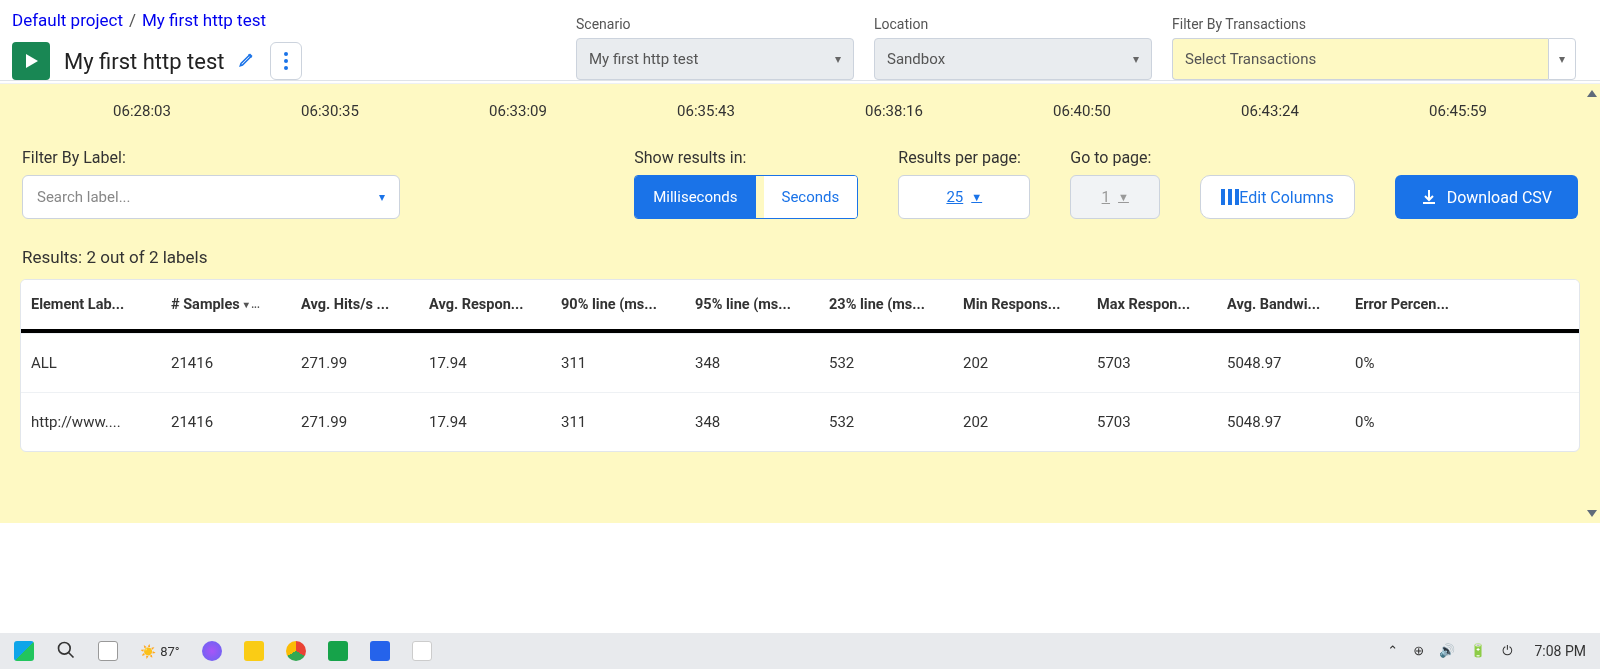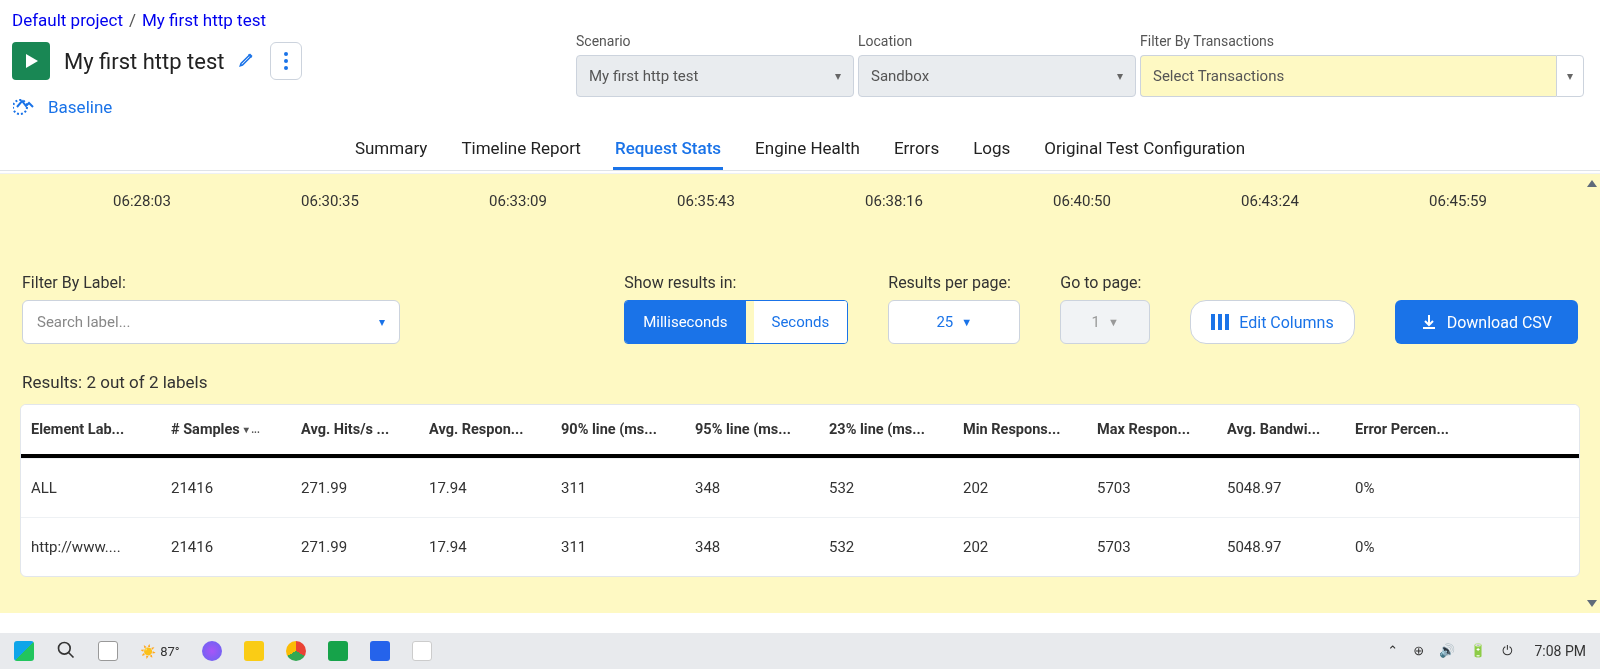--- a/index.html
+++ b/index.html
@@ -2,33 +2,33 @@
 <html><head>
 <meta charset="utf-8">
 <style>
   * { box-sizing: border-box; margin: 0; padding: 0; }
   body { font-family: -apple-system, BlinkMacSystemFont, "Segoe UI", Roboto, Arial, sans-serif; font-size: 14px; color: #333; background: #fff; }
   a { text-decoration: none; }
 
   .page { width: 1600px; height: 669px; position: relative; overflow: hidden; }
 
   
-  .header { display: flex; align-items: center; padding: 10px 16px 0 12px; gap: 24px; }
+  .header { display: flex; align-items: flex-end; padding: 10px 24px 0 12px; gap: 24px; }
   .left-col { flex: 0 0 540px; }
   .breadcrumb { color: #1a73e8; font-size: 17px; margin-bottom: 12px; display: flex; gap: 6px; align-items: center; }
   .breadcrumb span.sep { color: #555; }
   .title-row { display: flex; align-items: center; gap: 14px; }
   .play-btn { width: 38px; height: 38px; background: #198754; border-radius: 4px; display:flex; align-items:center; justify-content:center; color:#fff; cursor:pointer; }
   .title-text { font-size: 22px; font-weight: 400; color:#222; }
   .edit-icon { color:#1a73e8; cursor:pointer; font-size:18px; }
   .kebab { width:32px; height:38px; border:1px solid #ccd3dd; border-radius:6px; display:flex; align-items:center; justify-content:center; color:#1a73e8; cursor:pointer; font-size:18px; }
   .baseline-row { display:flex; align-items:center; gap:10px; margin-top:14px; color:#1a73e8; font-size:17px; cursor:pointer; }
   .baseline-icon { width:26px; height:26px; display:flex; align-items:center; justify-content:center; }
 
-  .right-filters { display:flex; gap:4px; flex:1; }
+  .right-filters { display:flex; gap:20px; flex:1; }
   .filter-group { display:flex; flex-direction:column; gap:6px; }
   .filter-label { font-size:14px; color:#555; }
   .dropdown { height:42px; border:1px solid #ccd3dd; border-radius:4px; display:flex; align-items:center; justify-content:space-between; padding:0 12px; font-size:15px; color:#555; cursor:pointer; }
   .dropdown.grey { background:#e9ecef; }
   .dropdown.white { background:#fef9c3; }
   .chev { font-size:12px; color:#666; }
   .transactions-wrap { position:relative; }
   .transactions { display:flex; }
   .transactions .dropdown { border-top-right-radius:0; border-bottom-right-radius:0; border-right:none; flex:1; }
   .transactions .side-btn { width:28px; border:1px solid #ccd3dd; border-left:1px solid #ccd3dd; border-top-right-radius:4px; border-bottom-right-radius:4px; display:flex; align-items:center; justify-content:center; background:#fff; cursor:pointer; }
@@ -43,31 +43,31 @@
   
   .content { position:relative; padding:0 20px; margin-top:2px; background:#fef9c3; height:440px; border-top:1px solid #eef1f4; }
   .inner-scroll { position:absolute; right:4px; top:6px; bottom:6px; width:9px; display:flex; flex-direction:column; justify-content:space-between; align-items:center;}
   .tri { width:0; height:0; border-left:5px solid transparent; border-right:5px solid transparent; cursor:pointer;}
   .tri.up { border-bottom:7px solid #5f6b7a; }
   .tri.down { border-top:7px solid #5f6b7a; }
 
   .timerow { display:flex; justify-content:space-between; padding:18px 28px 0 28px; font-size:15px; color:#333; }
   .timerow span { flex:1; text-align:center; }
 
-  .controls-row { display:flex; align-items:flex-end; gap:40px; margin-top:63px; padding:0 2px; }
+  .controls-row { display:flex; align-items:flex-end; gap:40px; margin-top:28px; padding:0 2px; }
   .ctrl-group { display:flex; flex-direction:column; gap:8px; }
   .ctrl-label { font-size:16px; color:#333; }
   .search-label { width:378px; height:44px; border:1px solid #ccd3dd; border-radius:6px; background:#fff; display:flex; align-items:center; padding:0 14px; color:#888; font-size:15px; cursor:text; justify-content:space-between;}
   .unit-toggle { display:flex; border:1px solid #1a73e8; border-radius:4px; overflow:hidden; height:44px;gap:8px;}
   .unit-toggle .seg { padding:0 18px; display:flex; align-items:center; font-size:15px; cursor:pointer; }
   .unit-toggle .seg.active { background:#1a73e8; color:#fff; }
   .unit-toggle .seg.inactive { background:#fff; color:#1a73e8; }
-  .outlined-dd { height:44px; border:1px solid #ccd3dd; border-radius:6px; background:#fff; display:flex; align-items:center; justify-content:center; gap:8px; font-size:15px; color:#1a73e8; cursor:pointer; padding:0 20px;}
+  .outlined-dd { height:44px; border:1px solid #ccd3dd; border-radius:6px; background:#fff; display:flex; align-items:center; justify-content:center; gap:8px; font-size:15px; color:#1a73e8; cursor:pointer; padding:0 20px;text-decoration:underline;}
   .outlined-dd.disabled { color:#999; background:#f1f3f5; cursor:default;}
-  .edit-cols { height:44px; border:1px solid #ccd3dd; border-radius:16px; background:#fff; display:flex; align-items:center; gap:10px; font-size:16px; color:#1a73e8; cursor:pointer; padding:0 20px;}
+  .edit-cols { height:44px; border:1px solid #ccd3dd; border-radius:10px; background:#fff; display:flex; align-items:center; font-size:16px; color:#1a73e8; cursor:pointer; padding:0 20px;}
   .download-btn { height:44px; border:none; border-radius:6px; background:#1a73e8; color:#fff; display:flex; align-items:center; gap:10px; font-size:16px; cursor:pointer; padding:0 26px;}
 
   .results-count { margin-top:28px; font-size:17px; color:#333; padding-left:2px;}
 
   .table { margin-top:12px; border:1px solid #e2e6eb; border-radius:6px; overflow:hidden; background:#fff;}
   .thead, .trow { display:grid; grid-template-columns: 140px 130px 128px 132px 134px 134px 134px 134px 130px 128px 120px; }
   .thead { background:#fff; border-bottom:4px solid #000000;font-weight:bold;}
   .th { padding:16px 10px; font-size:14.5px; color:#333; white-space:nowrap; overflow:hidden; text-overflow:ellipsis; display:flex; align-items:center; gap:4px;}
   .trow { border-top:1px solid #eef1f4;}
   .td { padding:20px 10px; font-size:15px; color:#333; white-space:nowrap; overflow:hidden; text-overflow:ellipsis;}
@@ -108,29 +108,20 @@
             </svg>
         </span>
         <div class="kebab">
           <svg width="4" height="18" viewBox="0 0 4 18" fill="#1a73e8">
               <circle cx="2" cy="2" r="2"></circle>
               <circle cx="2" cy="9" r="2"></circle>
               <circle cx="2" cy="16" r="2"></circle>
             </svg>
         </div>
       </div>
-      <div class="baseline-row">
-        <span class="baseline-icon">
-          <svg width="24" height="24" viewBox="0 0 24 24" fill="none" stroke="#1a73e8" stroke-width="2">
-              <path d="M4 12l5-6 4 5 3-3 4 4"></path>
-              <circle cx="7" cy="12" r="7" stroke-dasharray="2 2"></circle>
-            </svg>
-        </span>
-        <span>Baseline</span>
-      </div>
     </div>
 
     <div class="right-filters">
       <div class="filter-group" style="width:278px">
         <span class="filter-label">Scenario</span>
         <div class="dropdown grey">
           <span>My first http test</span>
           <span class="chev">▾</span>
         </div>
       </div>
@@ -148,29 +139,20 @@
             <span>Select Transactions</span>
           </div>
           <div class="side-btn">
             <span class="chev">▾</span>
           </div>
         </div>
       </div>
     </div>
   </div>
 
-  <div class="tabs">
-    <div class="tab">Summary</div>
-    <div class="tab">Timeline Report</div>
-    <div class="tab active">Request Stats</div>
-    <div class="tab">Engine Health</div>
-    <div class="tab">Errors</div>
-    <div class="tab">Logs</div>
-    <div class="tab">Original Test Configuration</div>
-  </div>
   <div class="tab-sep"></div>
 
   <div class="content">
     <div class="inner-scroll">
       <div class="tri up"></div>
       <div class="tri down"></div>
     </div>
 
     <div class="timerow">
       <span>06:28:03</span>

